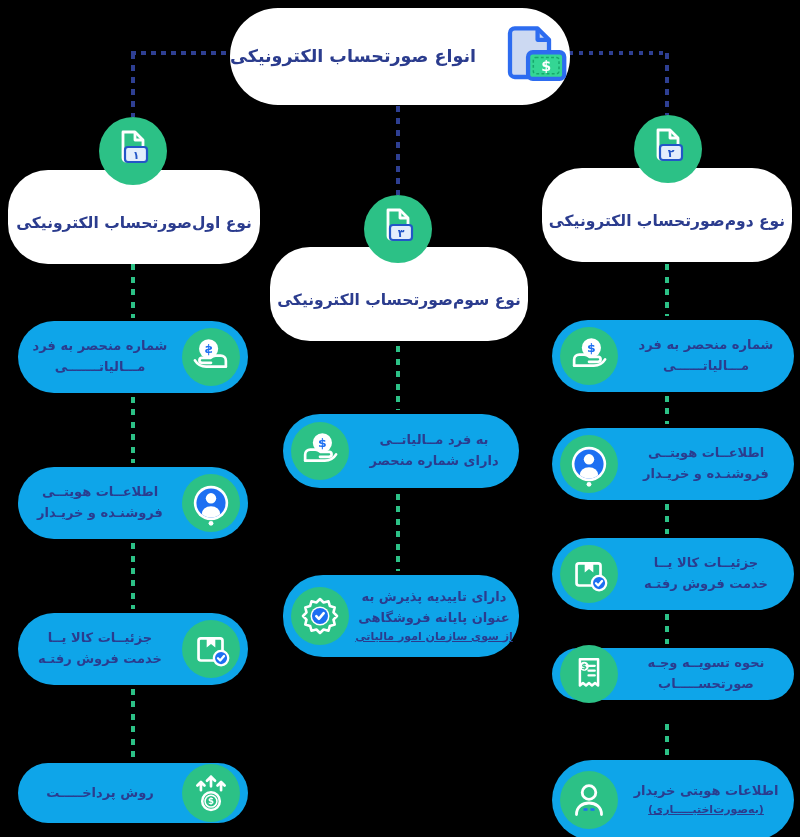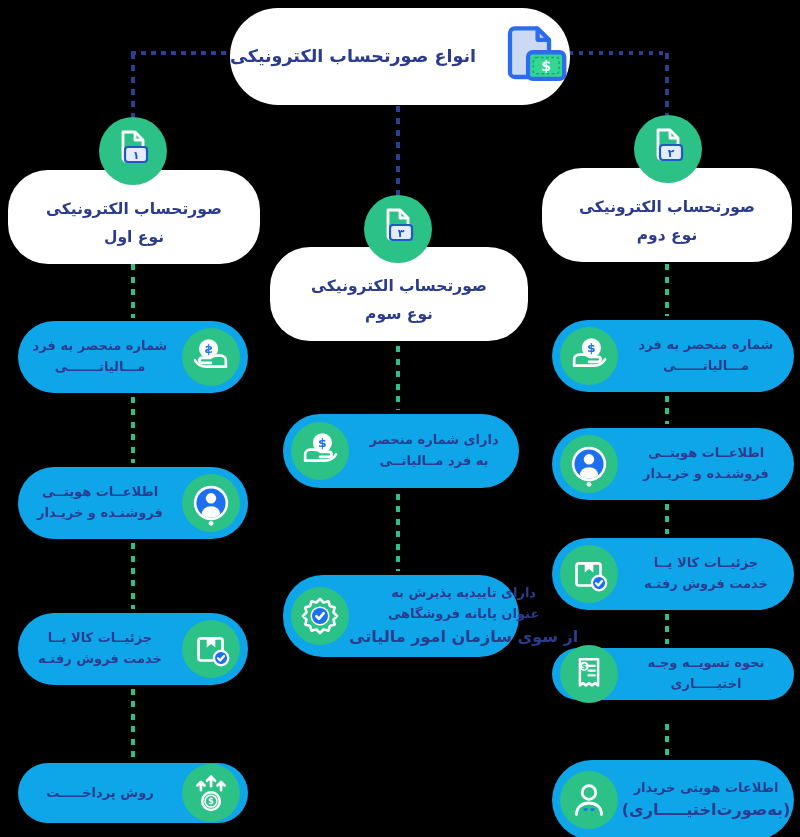--- a/index.html
+++ b/index.html
@@ -16,31 +16,31 @@
   .title-pill{position:absolute;left:230px;top:8px;width:340px;height:97px;background:#fff;border-radius:48px;
     display:flex;align-items:center;justify-content:center;gap:14px;z-index:3;}
   .title-text{direction:rtl;text-align:right;color:#2b3c8e;font-weight:bold;font-size:17.5px;line-height:1.65;white-space:nowrap;}
 
   
   .col-circle{position:absolute;width:68px;height:68px;border-radius:50%;background:#2cc186;z-index:4;
     display:flex;align-items:center;justify-content:center;}
 
   
   .header-pill{position:absolute;background:#fff;border-radius:40px;z-index:2;
-    display:flex;flex-direction:column;align-items:center;justify-content:center;padding-top:14px;}
+    display:flex;flex-direction:row;align-items:center;justify-content:center;padding-top:14px;}
   .header-pill .hline{direction:rtl;color:#2b3c8e;font-weight:bold;font-size:15.5px;line-height:1.8;white-space:nowrap;text-align:center;}
 
   
   .item-pill{position:absolute;background:#0ea5e9;border-radius:40px;z-index:2;display:flex;align-items:center;}
   .item-icon{flex:0 0 auto;width:58px;height:58px;border-radius:50%;background:#2cc186;
     display:flex;align-items:center;justify-content:center;}
   .icon-right .item-icon{margin-right:8px;}
   .icon-left  .item-icon{margin-left:8px;}
   .item-text{flex:1 1 auto;direction:rtl;text-align:center;color:#2b3c8e;font-weight:bold;font-size:13px;line-height:1.6;white-space:nowrap;}
-  .item-text .small{font-size:16px;line-height:1.5;}
+  .item-text .small{font-size:11px;line-height:1.5;text-decoration:underline;}
   .mirror{transform:scaleX(-1);}
 
   svg text{font-family:"DejaVu Sans",sans-serif;}
 </style>
 </head>
 <body>
 
 <svg width="0" height="0" style="position:absolute" aria-hidden="true">
   <defs>
     <symbol id="sym-hand-coin" viewBox="0 0 48 48">
@@ -203,22 +203,22 @@
     <div class="hline">نوع سوم</div>
   </div>
 
   <div class="item-pill icon-left" style="left:283px;top:414px;width:236px;height:74px">
     <div class="item-icon">
         <svg width="46" height="46" viewBox="0 0 48 48">
           <use href="#sym-hand-coin"></use>
         </svg>
       </div>
     <div class="item-text">
+      <div>به فرد مــالیاتــی</div>
       <div>دارای شماره منحصر</div>
-      <div>به فرد مــالیاتــی</div>
     </div>
   </div>
 
   <div class="item-pill icon-left" style="left:283px;top:575px;width:236px;height:82px">
     <div class="item-icon">
         <svg width="48" height="48" viewBox="0 0 48 48">
           <use href="#sym-badge-check"></use>
         </svg>
       </div>
     <div class="item-text">
@@ -277,21 +277,21 @@
   </div>
 
   <div class="item-pill icon-left" style="left:552px;top:648px;width:242px;height:52px">
     <div class="item-icon">
         <svg width="46" height="46" viewBox="0 0 48 48">
           <use href="#sym-receipt"></use>
         </svg>
       </div>
     <div class="item-text">
       <div>نحوه تسویــه وجـه</div>
-      <div>اختیـــــاری</div>
+      <div>صورتحســـــاب</div>
     </div>
   </div>
 
   <div class="item-pill icon-left" style="left:552px;top:760px;width:242px;height:80px">
     <div class="item-icon">
         <svg width="48" height="48" viewBox="0 0 48 48">
           <use href="#sym-person-outline"></use>
         </svg>
       </div>
     <div class="item-text">

